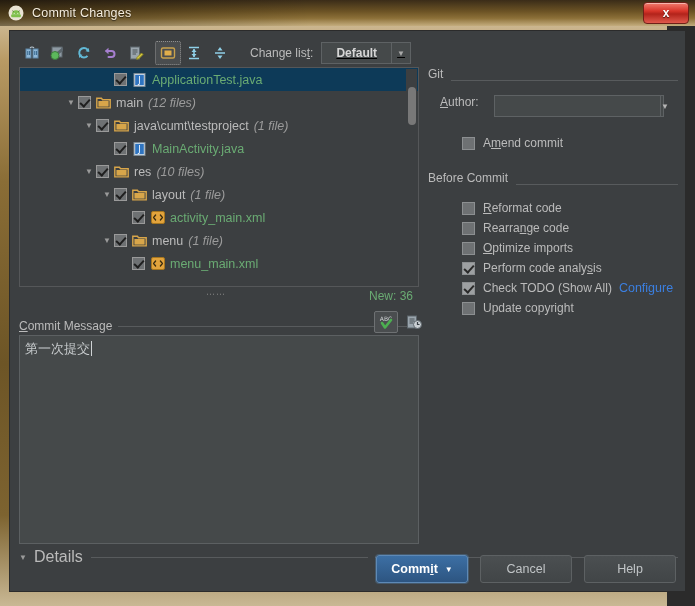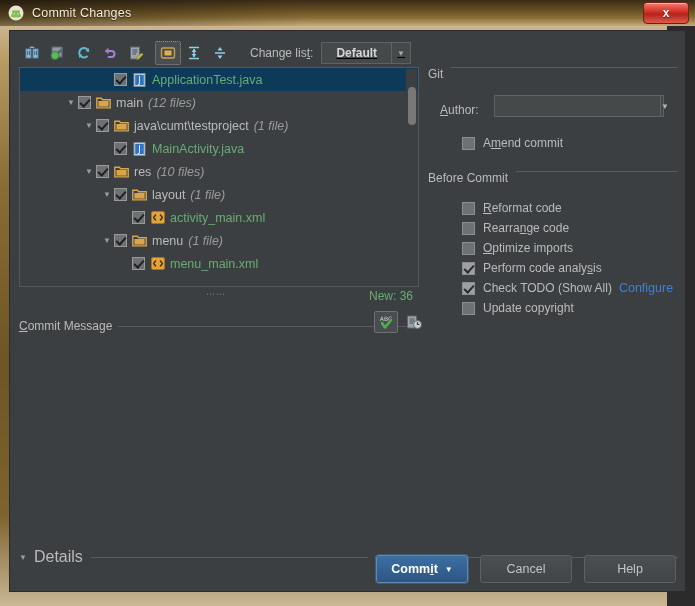--- a/index.html
+++ b/index.html
@@ -333,40 +333,40 @@
   }
 
   
   #right-panel {
     position: absolute;
     left: 418px; top: 36px;
     width: 250px; height: 290px;
   }
   .group-head {
     display: flex;
-    align-items: flex-start;
+    align-items: flex-end;
     height: 14px;
   }
   .group-title {
     color: #bbbbbb;
     font-size: 12px;
     white-space: nowrap;
     margin-right: 8px;
   }
   .group-rule {
     flex: 1 1 auto;
     height: 1px;
     background: #585b5d;
   }
   #author-row {
     position: absolute;
     left: 12px; top: 28px;
     width: 238px;
     display: flex;
-    align-items: flex-end;
+    align-items: flex-start;
   }
   #author-label {
     color: #bbbbbb;
     font-size: 12px;
     width: 54px;
     white-space: nowrap;
   }
   #author-label u { text-decoration: underline; }
   #author-combo {
     display: flex;
@@ -703,20 +703,23 @@
         <svg width="18" height="16" viewBox="0 0 18 16">
           <rect x="2.5" y="2" width="9" height="12" fill="#9aa5ad" stroke="#5d666c"></rect>
           <line x1="4.5" y1="5" x2="9.5" y2="5" stroke="#4a5257"></line>
           <line x1="4.5" y1="7" x2="9.5" y2="7" stroke="#4a5257"></line>
           <line x1="4.5" y1="9" x2="8" y2="9" stroke="#4a5257"></line>
           <circle cx="12.5" cy="10.5" r="4" fill="#c9cfd3" stroke="#5d666c"></circle>
           <path d="M12.5 8 v2.5 h2" stroke="#3a4247" stroke-width="1.2" fill="none"></path>
         </svg>
       </div>
     </div>
+    <div id="cm-textarea">
+      <span id="cm-text">第一次提交</span><span id="cm-caret"></span>
+    </div>
 
     <div id="details-row">
       <span id="details-twisty">▼</span>
       <span id="details-label">Details</span>
       <span id="details-rule"></span>
       <span id="details-dots">⋯⋯</span>
       <span id="details-rule2" class="group-rule"></span>
     </div>
 
     <div id="right-panel">

